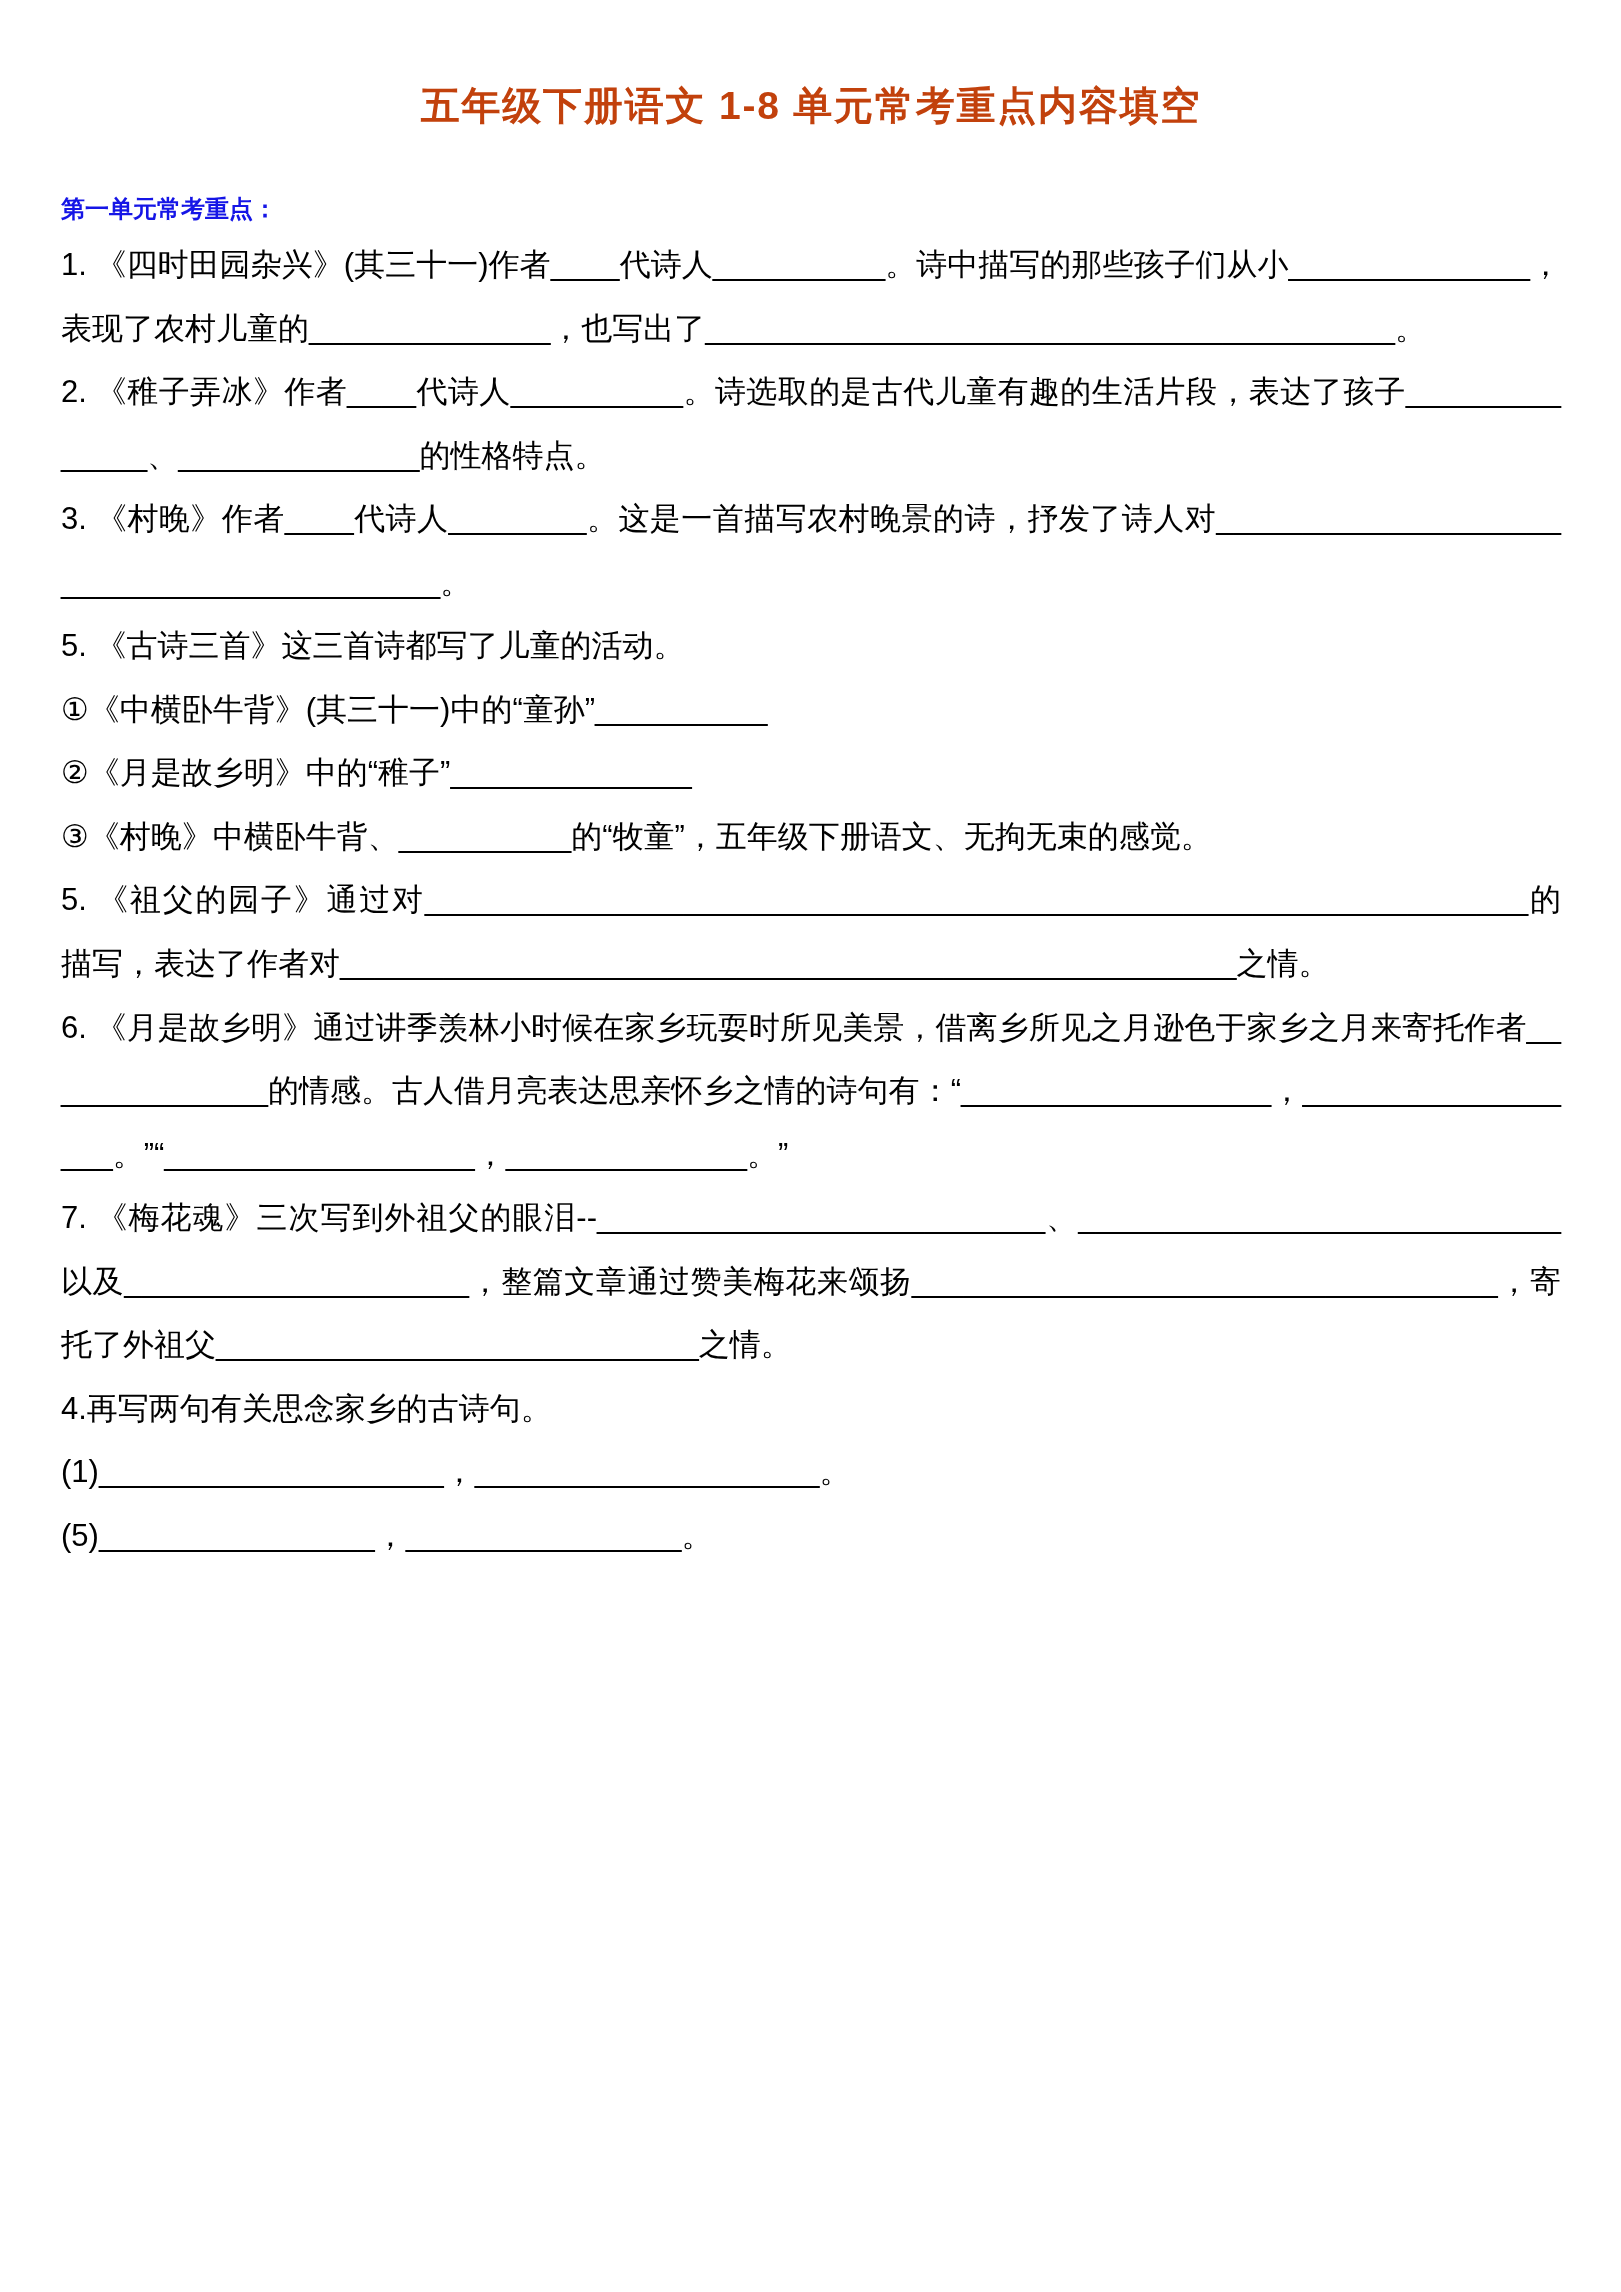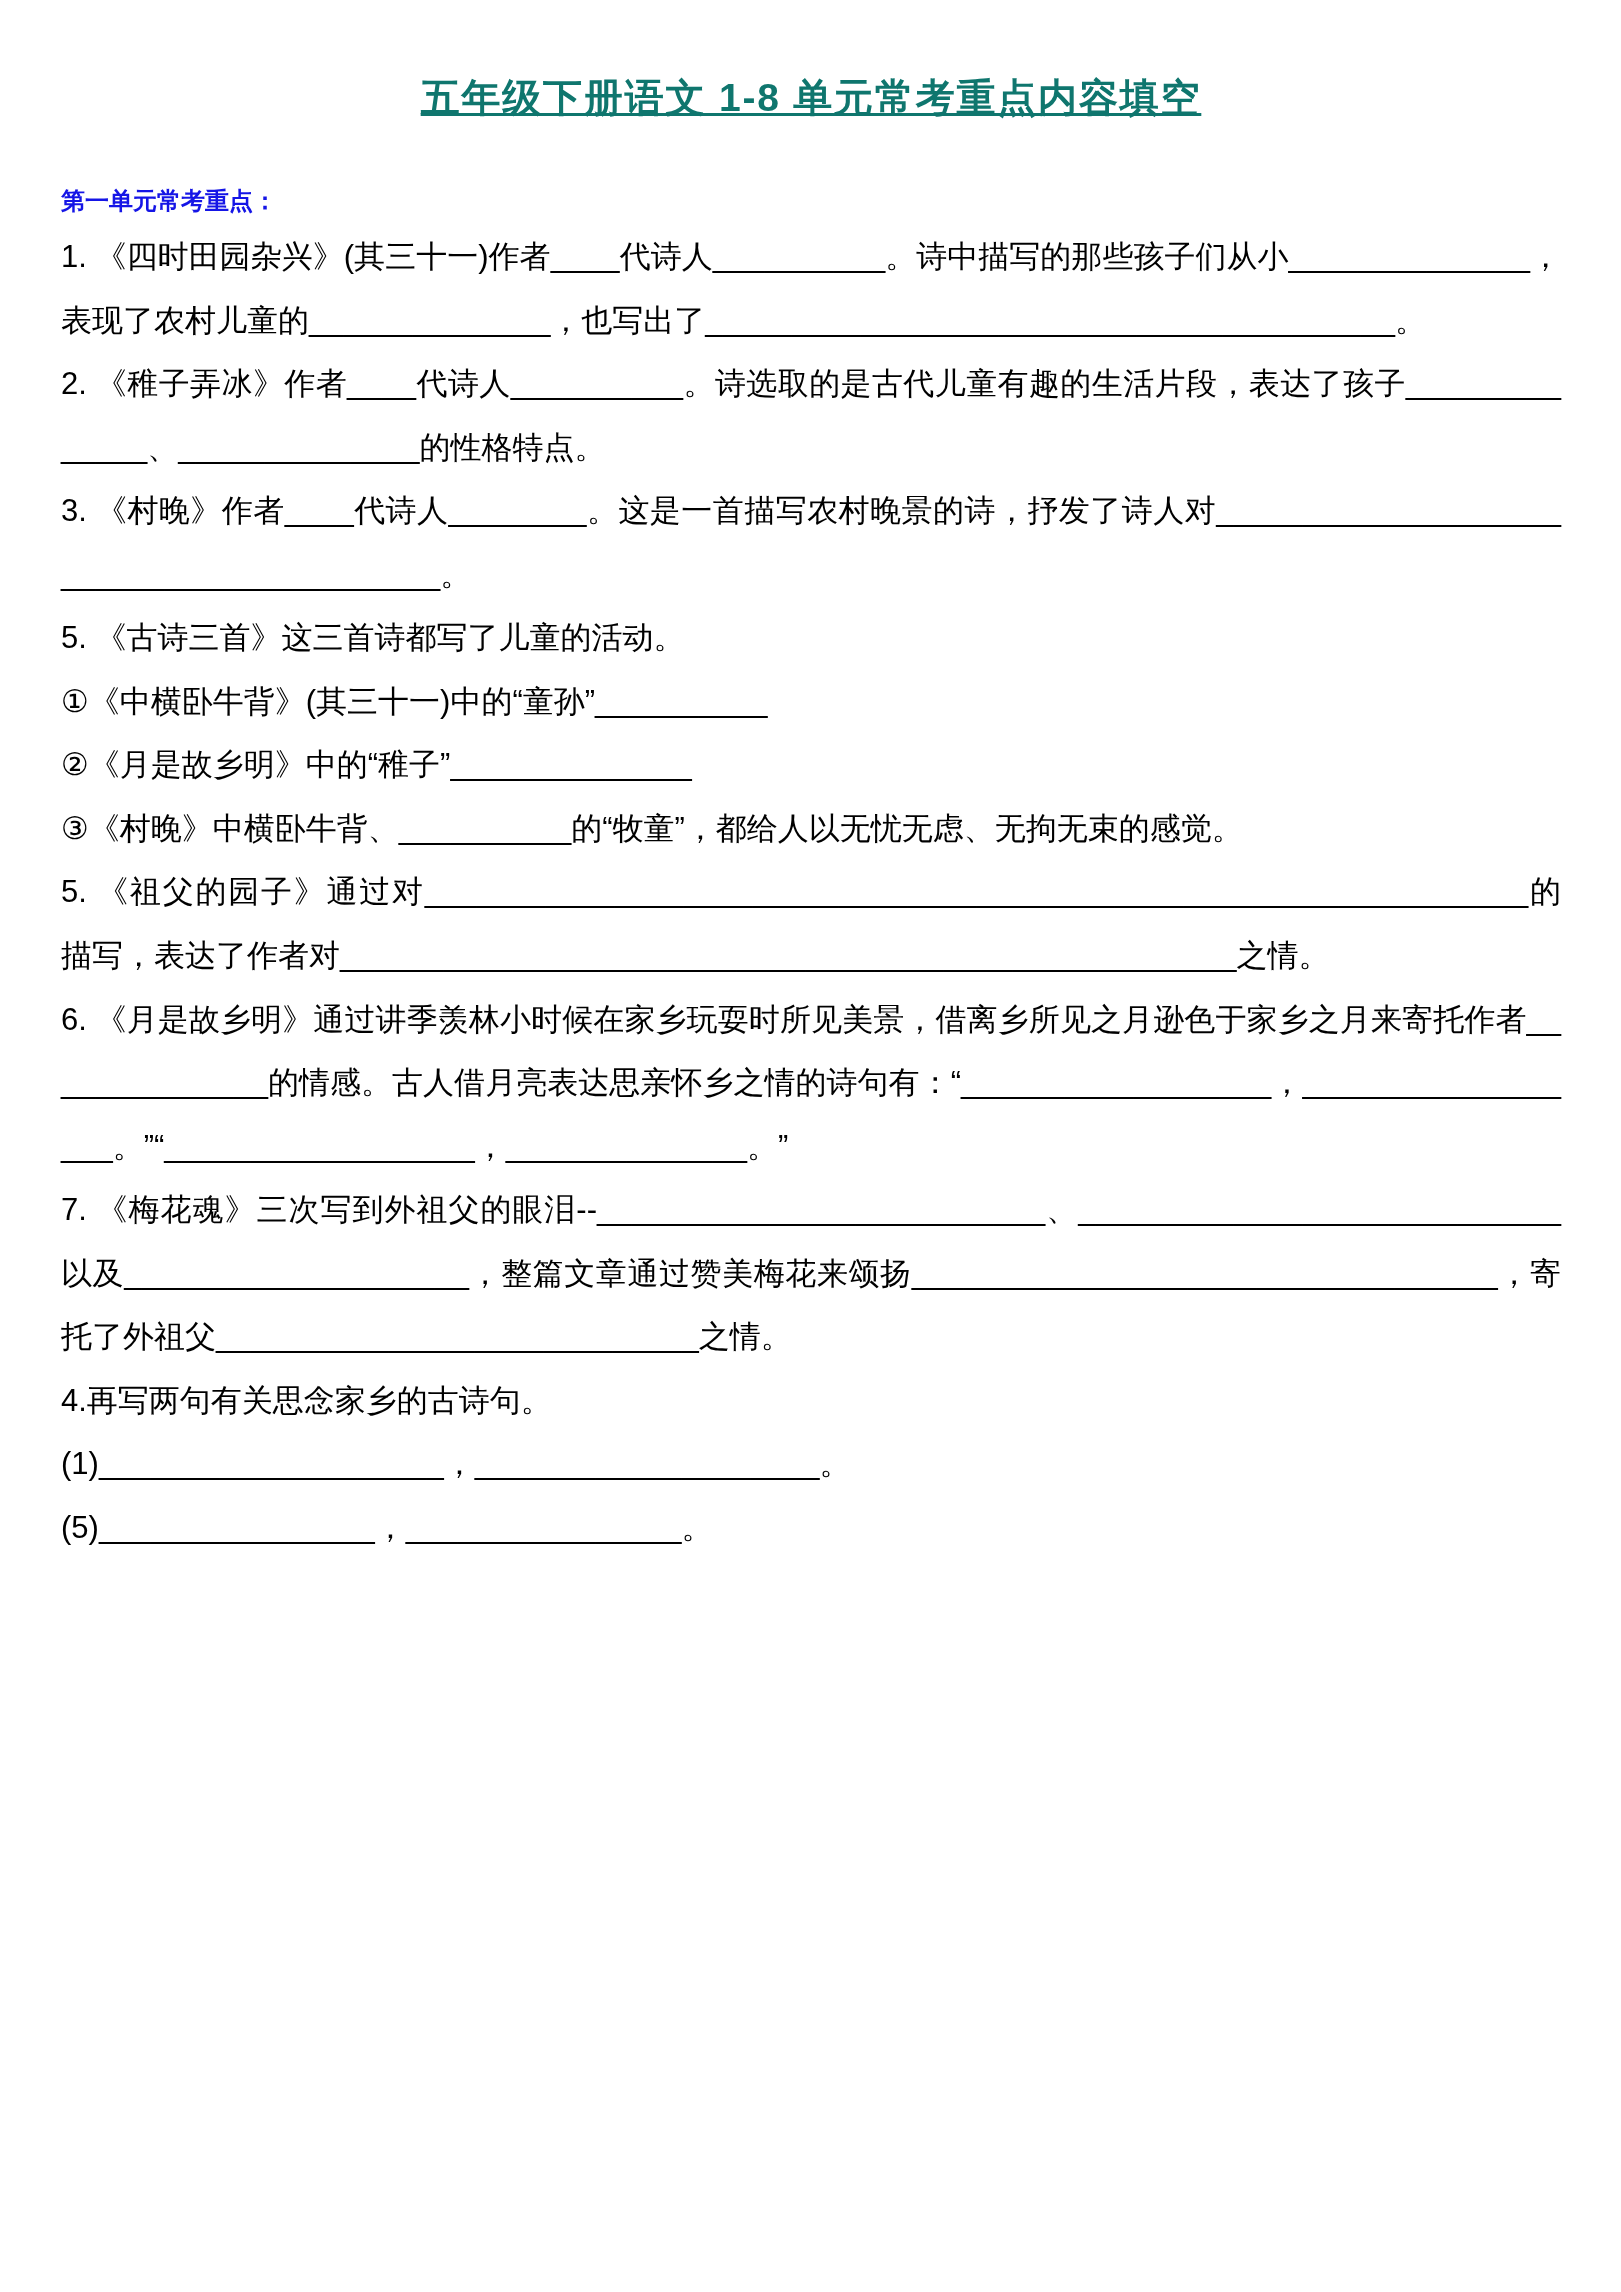--- a/index.html
+++ b/index.html
@@ -11,27 +11,26 @@
     position: relative;
     width: 1622px;
     min-height: 2293px;
     box-sizing: border-box;
     background: #ffffff;
     padding: 70px 61px 54px 61px;
     font-family: "Liberation Sans", "DejaVu Sans", sans-serif;
     color: #000000;
   }
   .title {
-    margin: 1px 0 52px 0;
+    margin: 9px 0 52px 0;
     text-align: center;
     font-size: 39px;
     font-weight: bold;
     letter-spacing: 1.8px;
-    color: #0f766e;
-    text-decoration: underline;
+    color: #c2410c;
   }
   .section-heading {
     margin: 0;
     font-size: 24px;
     font-weight: bold;
     line-height: 2.0;
   }
   .para {
     margin: 0;
     font-size: 31px;
@@ -49,21 +48,21 @@
 <div class="page">
   <h1 class="title">五年级下册语文 1-8 单元常考重点内容填空</h1>
   <h2 class="section-heading" style="color: rgb(21, 21, 230);">第一单元常考重点：</h2>
 
   <p class="para">1. 《四时田园杂兴》(其三十一)作者____代诗人__________。诗中描写的那些孩子们从小______________，表现了农村儿童的______________，也写出了________________________________________。</p>
   <p class="para">2. 《稚子弄冰》作者____代诗人__________。诗选取的是古代儿童有趣的生活片段，表达了孩子______________、______________的性格特点。</p>
   <p class="para">3. 《村晚》作者____代诗人________。这是一首描写农村晚景的诗，抒发了诗人对__________________________________________。</p>
   <p class="para">5. 《古诗三首》这三首诗都写了儿童的活动。</p>
   <p class="para">①《中横卧牛背》(其三十一)中的“童孙”__________</p>
   <p class="para">②《月是故乡明》中的“稚子”______________</p>
-  <p class="para">③《村晚》中横卧牛背、__________的“牧童”，都给人以无忧无虑、无拘无束的感觉。</p>
+  <p class="para">③《村晚》中横卧牛背、__________的“牧童”，五年级下册语文、无拘无束的感觉。</p>
   <p class="para">5. 《祖父的园子》通过对________________________________________________________________的描写，表达了作者对____________________________________________________之情。</p>
   <p class="para">6. 《月是故乡明》通过讲季羡林小时候在家乡玩耍时所见美景，借离乡所见之月逊色于家乡之月来寄托作者______________的情感。古人借月亮表达思亲怀乡之情的诗句有：“__________________，__________________。”“__________________，______________。”</p>
   <p class="para">7. 《梅花魂》三次写到外祖父的眼泪--__________________________、____________________________以及____________________，整篇文章通过赞美梅花来颂扬__________________________________，寄托了外祖父____________________________之情。</p>
   <p class="para">4.再写两句有关思念家乡的古诗句。</p>
   <p class="para">(1)____________________，____________________。</p>
   <p class="para">(5)________________，________________。</p>
 </div>
 
 
 </body></html>

